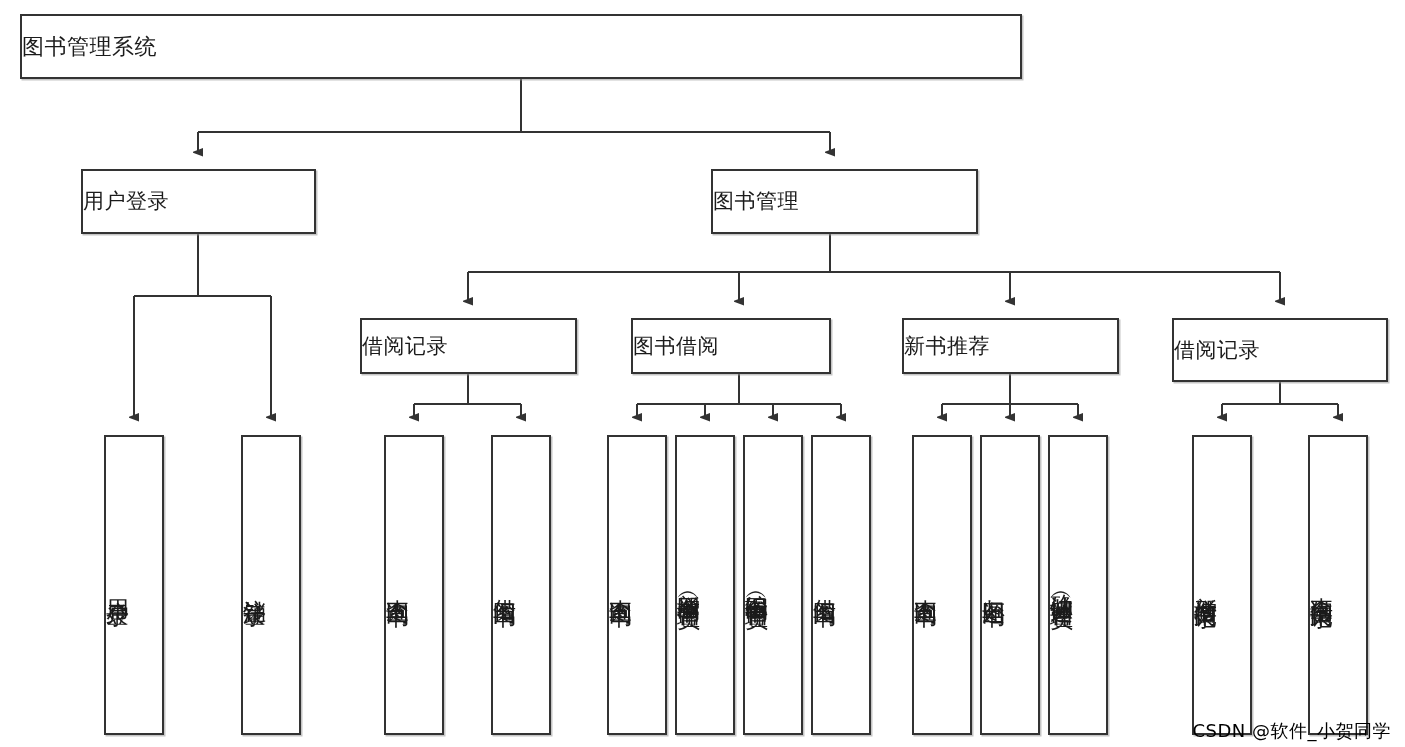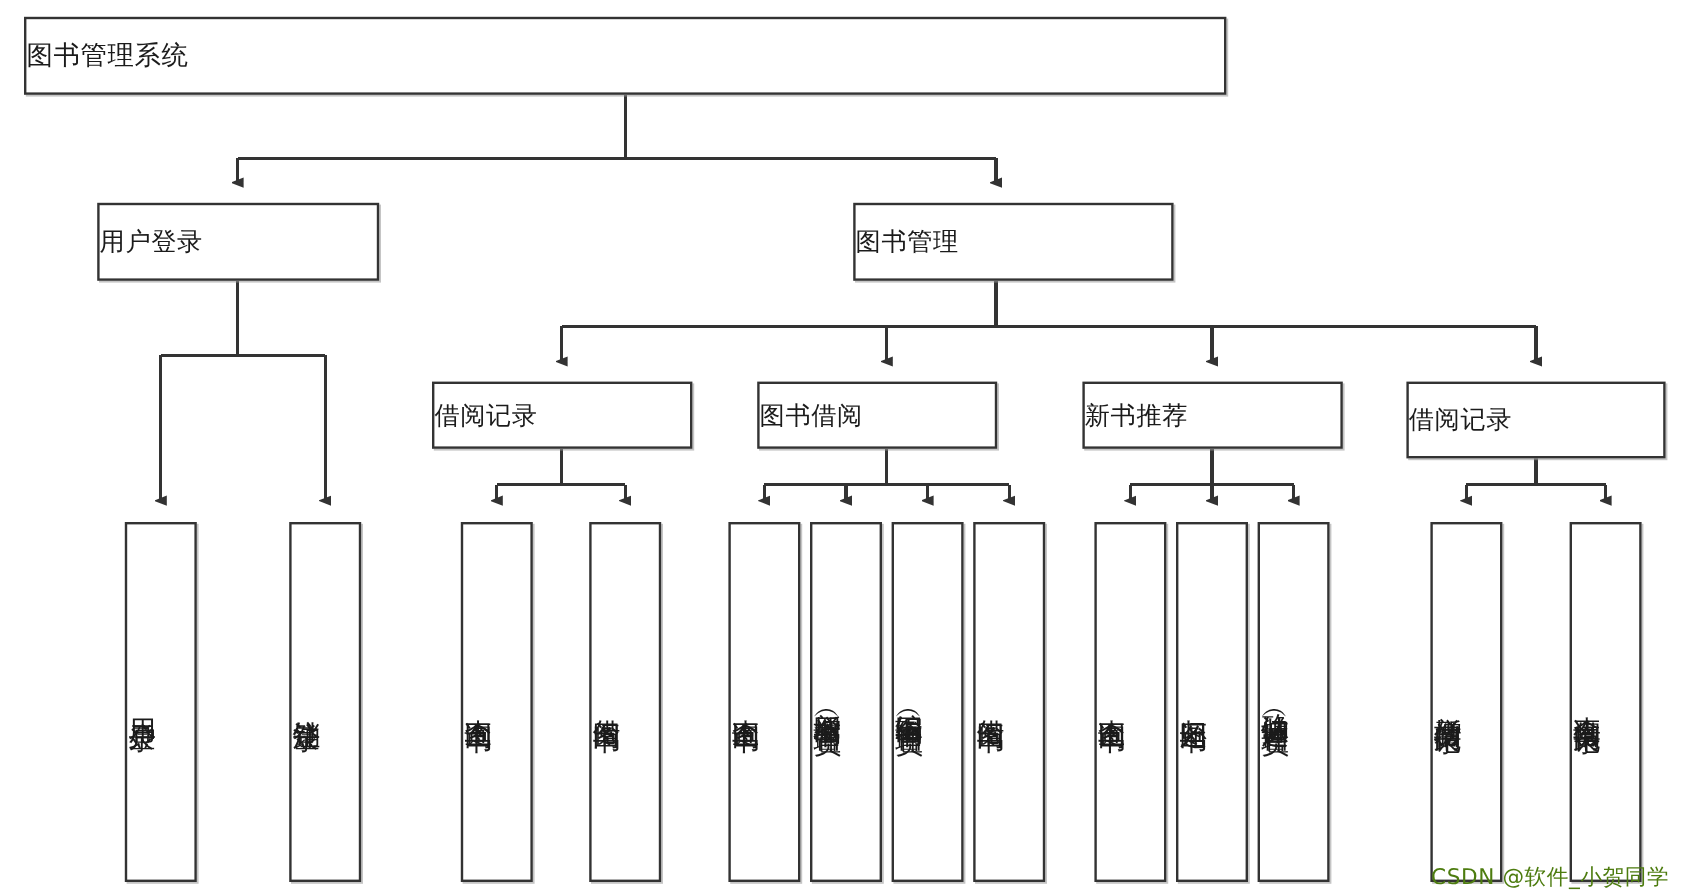--- a/index.html
+++ b/index.html
@@ -64,21 +64,21 @@
     line-height: 1.0;
     letter-spacing: 2px;
     white-space: nowrap;
     max-height: 100%;
   }
   #watermark {
     position: absolute;
     right: 14px;
     bottom: 4px;
     font-size: 18px;
-    color: #4d7c0f;
+    color: #000000;
     letter-spacing: 0.5px;
     z-index: 5;
     user-select: none;
     white-space: nowrap;
   }
 </style>
 </head>
 <body>
 
 <div id="diagram-root">

